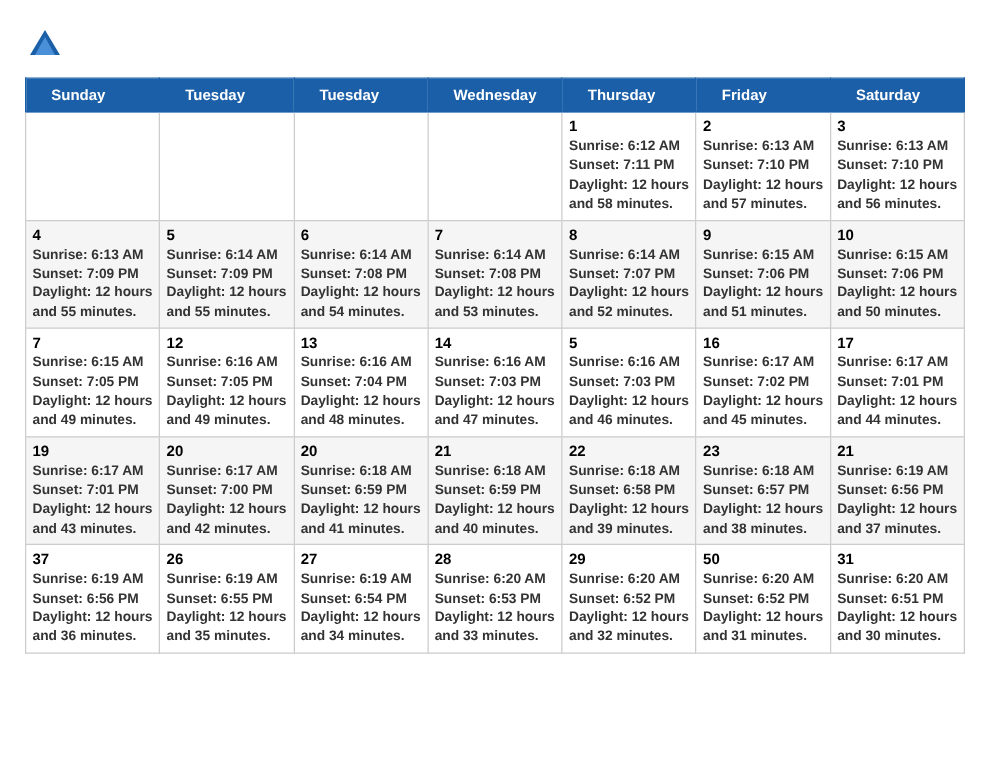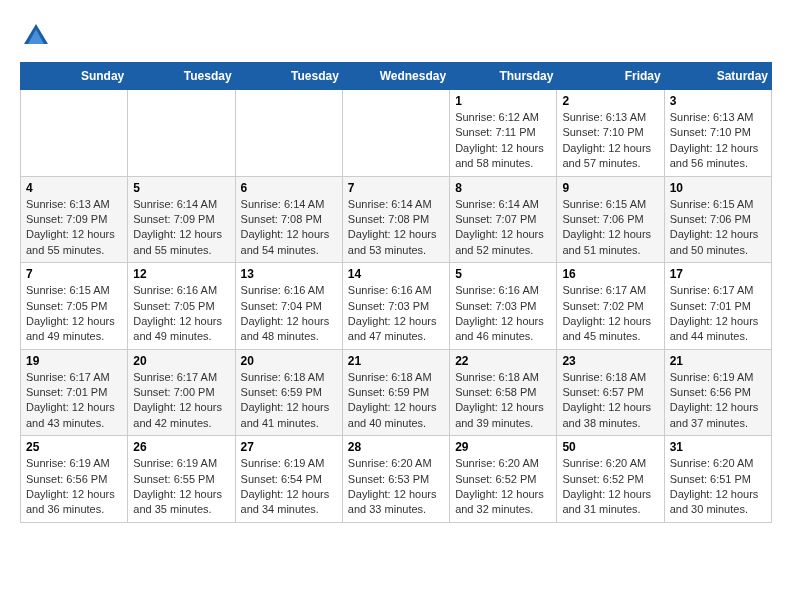--- a/index.html
+++ b/index.html
@@ -47,22 +47,22 @@
       color: #555;
     }
     .calendar {
       width: 100%;
       border-collapse: collapse;
       font-size: 11px;
     }
     .calendar th {
       background-color: #1a5fa8;
       color: #fff;
-      text-align: right;
-      padding: 6px 3px;
+      text-align: left;
+      padding: 6px 20px;
       font-size: 12px;
       border: 1px solid #1a5fa8;
     }
     .calendar td {
       vertical-align: top;
       border: 1px solid #ccc;
       padding: 4px 5px;
       width: calc(100%/7);
       height: 85px;
       background: #fff;
@@ -71,20 +71,21 @@
       background: #f5f5f5;
     }
     .day-number {
       font-weight: bold;
       font-size: 12px;
       margin-bottom: 2px;
     }
     .day-info {
       color: #333;
       line-height: 1.4;
+      font-weight: bold;
     }
     .empty-cell {
       background: #fff !important;
     }
     .row-even td { background: #f0f0f0; }
     .row-odd td { background: #fff; }
   </style>
 </head>
 <body>
 
@@ -293,21 +294,21 @@
         <td>
           <div class="day-number">21</div>
           <div class="day-info" style="white-space: pre-line;">Sunrise: 6:19 AM
 Sunset: 6:56 PM
 Daylight: 12 hours
 and 37 minutes.</div>
         </td>
       </tr>
       <tr class="row-odd">
         <td>
-          <div class="day-number">25</div>
+          <div class="day-number">37</div>
           <div class="day-info" style="white-space: pre-line;">Sunrise: 6:19 AM
 Sunset: 6:56 PM
 Daylight: 12 hours
 and 36 minutes.</div>
         </td>
         <td>
           <div class="day-number">26</div>
           <div class="day-info" style="white-space: pre-line;">Sunrise: 6:19 AM
 Sunset: 6:55 PM
 Daylight: 12 hours

